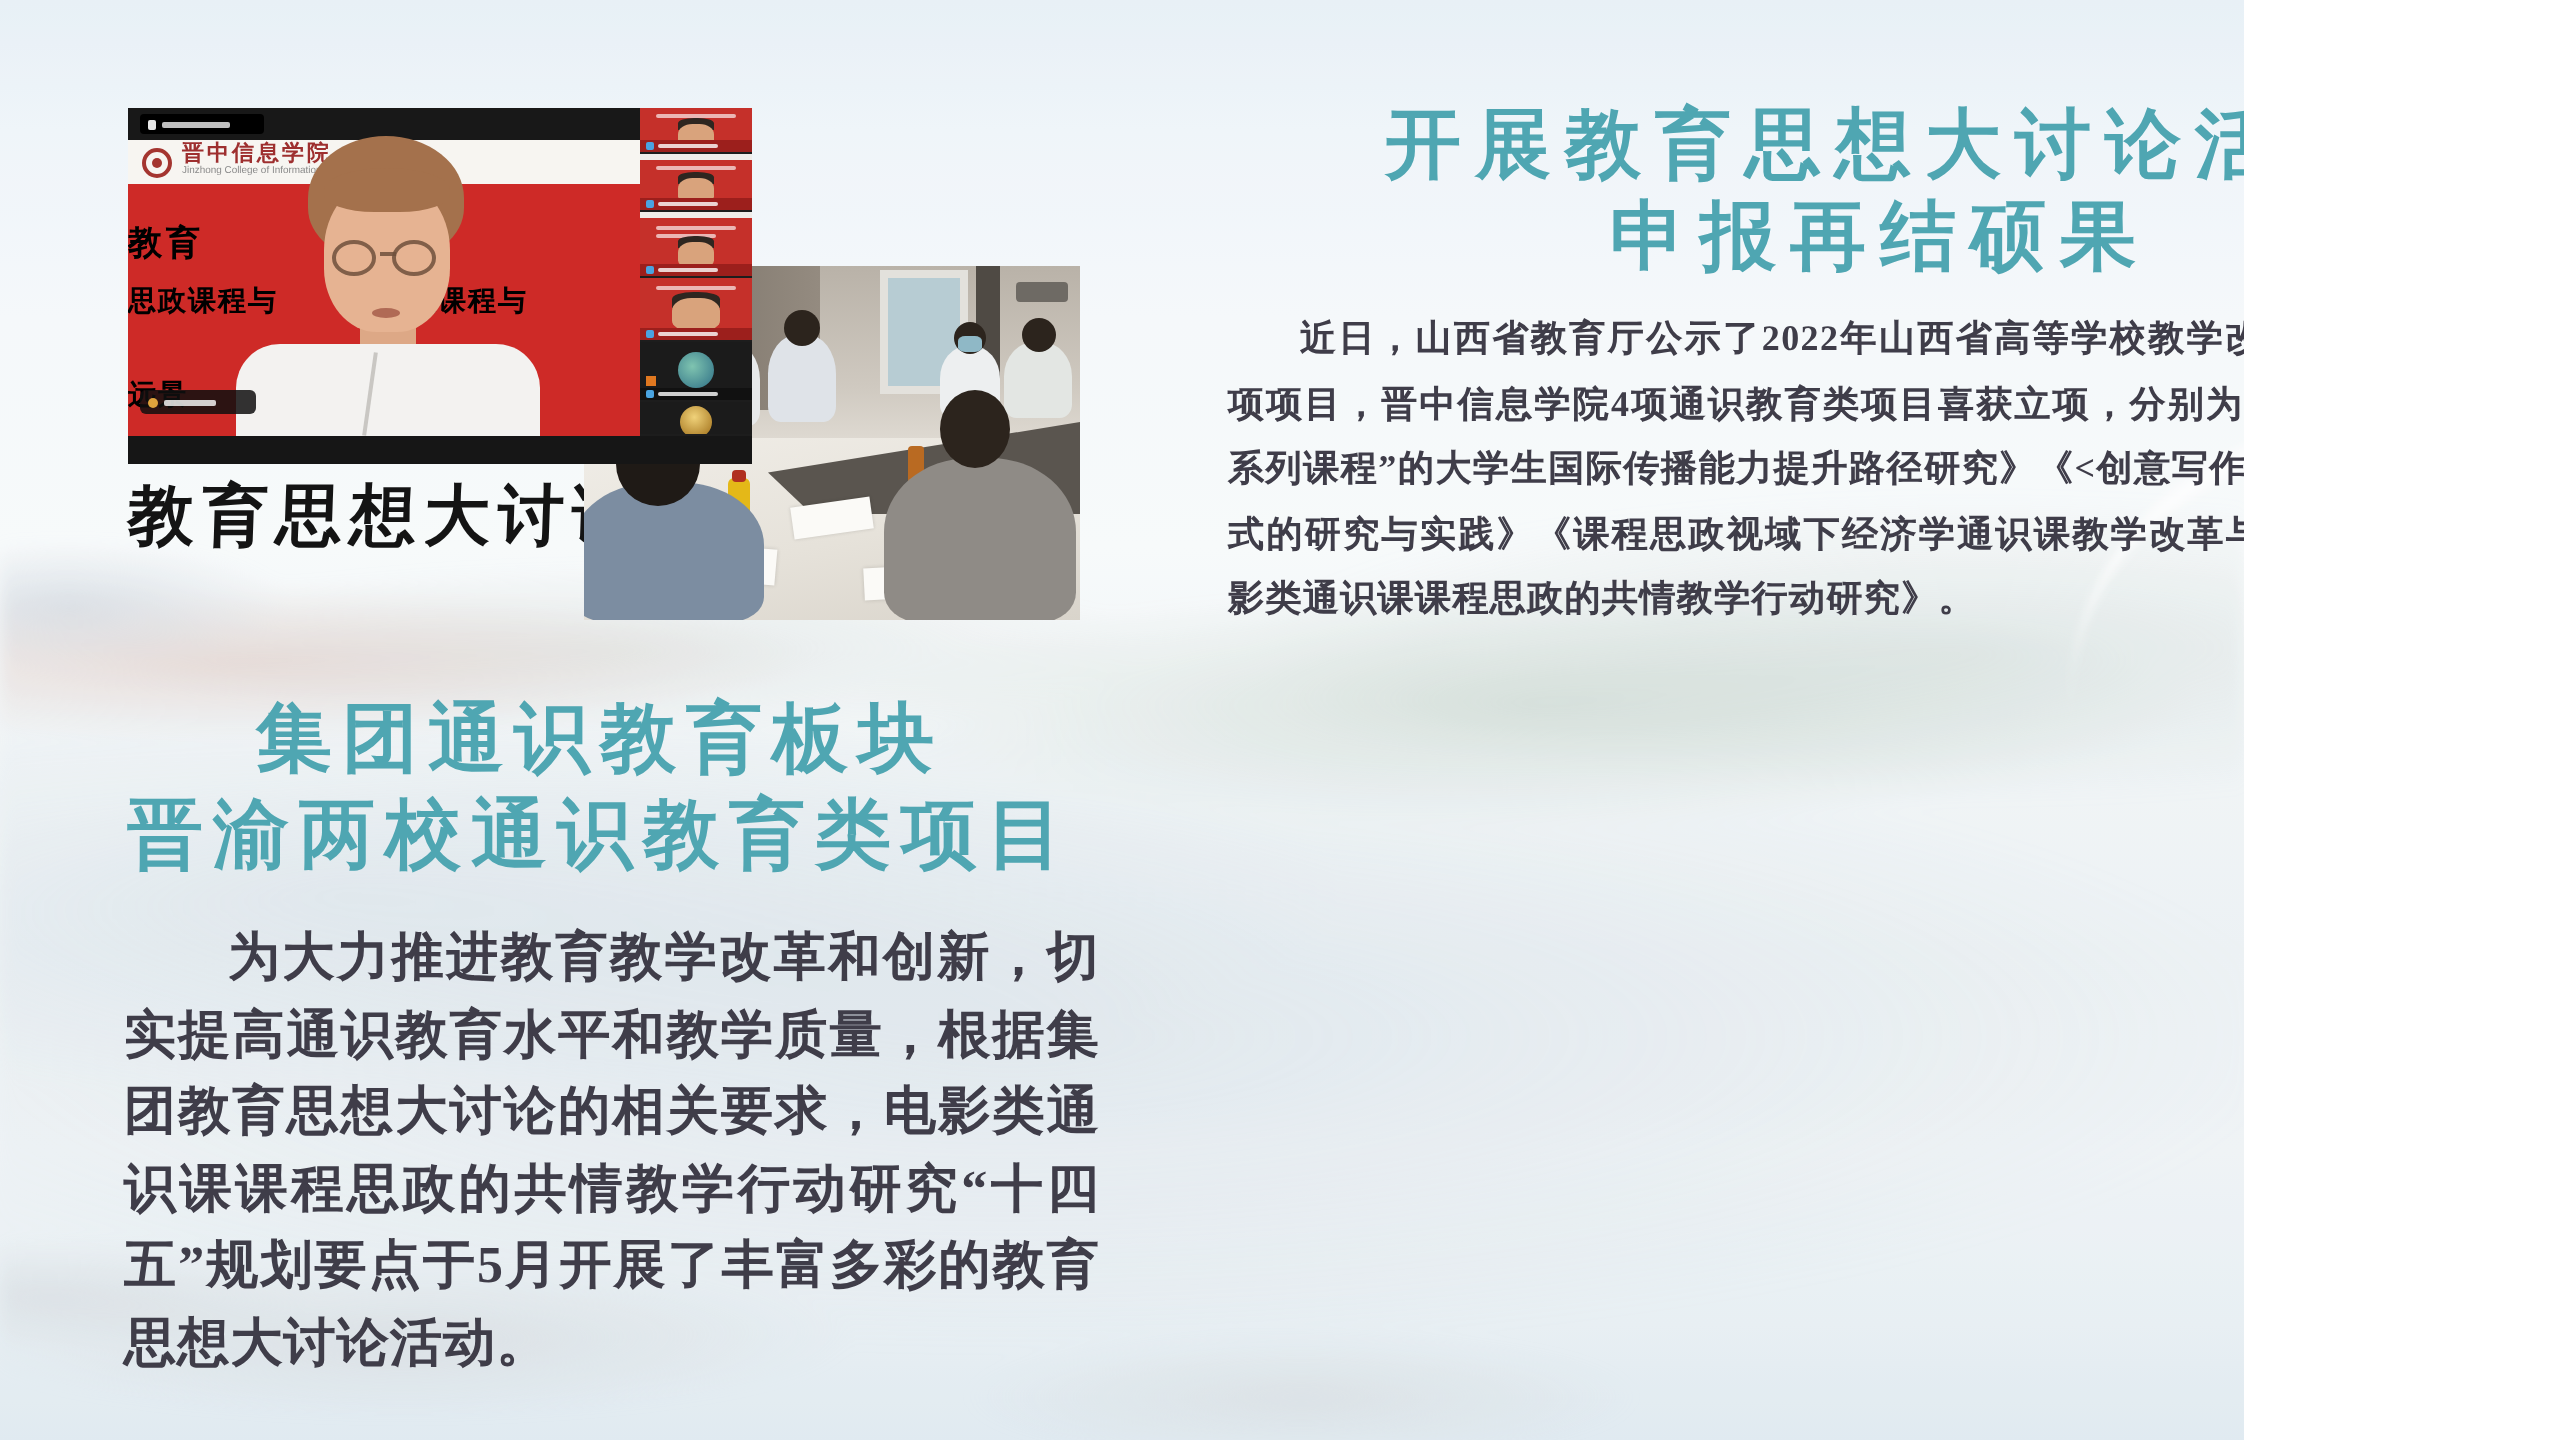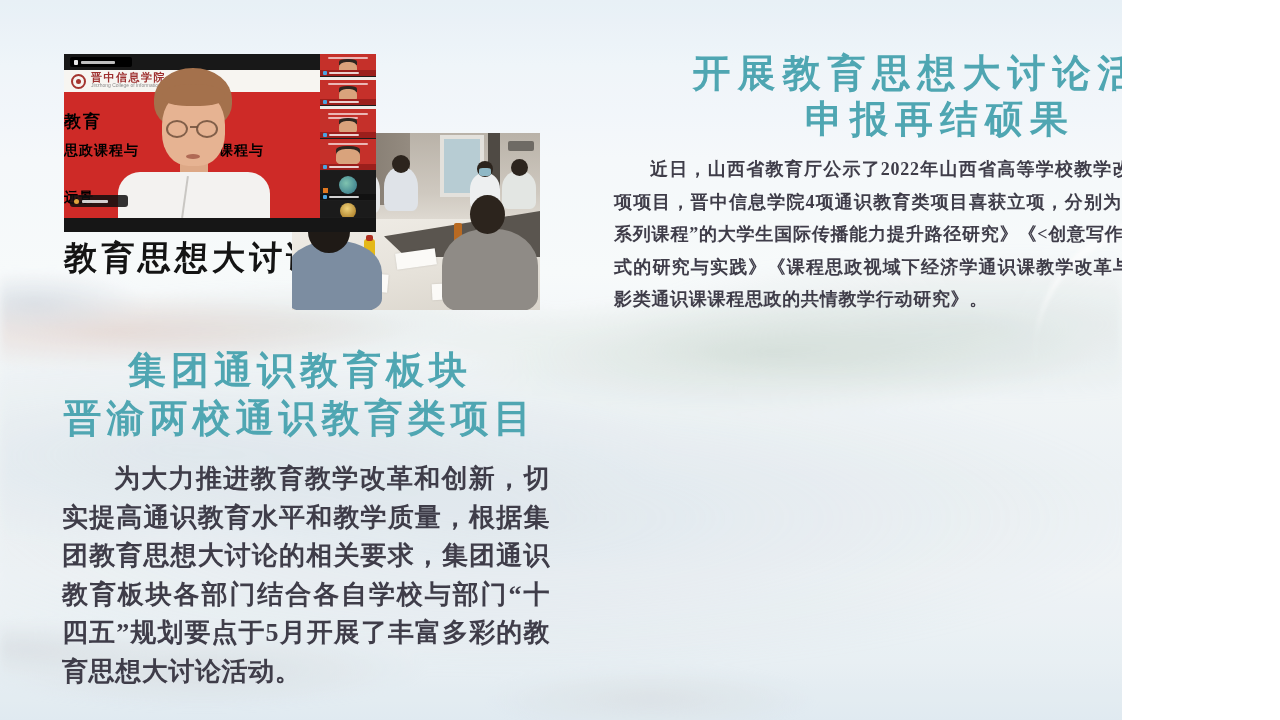--- a/index.html
+++ b/index.html
@@ -272,21 +272,21 @@
       <div class="vc-bottombar"></div>
     </div>
 
     <div class="calligraphy">教育思想大讨论</div>
   </div>
 
   <div class="heading heading-left">
     <div>集团通识教育板块</div>
     <div>晋渝两校通识教育类项目</div>
   </div>
-  <div class="para left-para">为大力推进教育教学改革和创新，切实提高通识教育水平和教学质量，根据集团教育思想大讨论的相关要求，集团通识教育板块各部门结合各自学校与部门“十四五”规划要点于5月开展了丰富多彩的教育思想大讨论活动。</div>
+  <div class="para left-para">为大力推进教育教学改革和创新，切实提高通识教育水平和教学质量，根据集团教育思想大讨论的相关要求，电影类通识课课程思政的共情教学行动研究“十四五”规划要点于5月开展了丰富多彩的教育思想大讨论活动。</div>
 
   <div class="heading heading-right">
     <div>开展教育思想大讨论活动</div>
     <div>申报再结硕果</div>
   </div>
   <div class="right-body">
     <p class="para">近日，山西省教育厅公示了2022年山西省高等学校教学改革创新项目拟立项项目，晋中信息学院4项通识教育类项目喜获立项，分别为《基于“中国文化系列课程”的大学生国际传播能力提升路径研究》《&lt;创意写作&gt;课混合式教学模式的研究与实践》《课程思政视域下经济学通识课教学改革与探索实践》《电影类通识课课程思政的共情教学行动研究》。</p>
   </div>
 </div>
 

